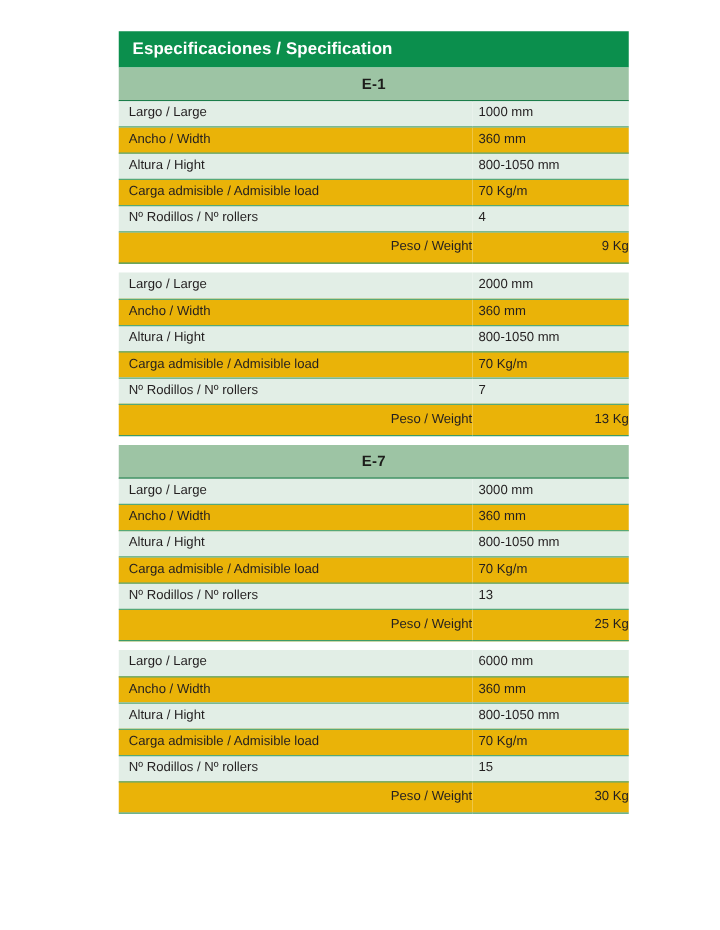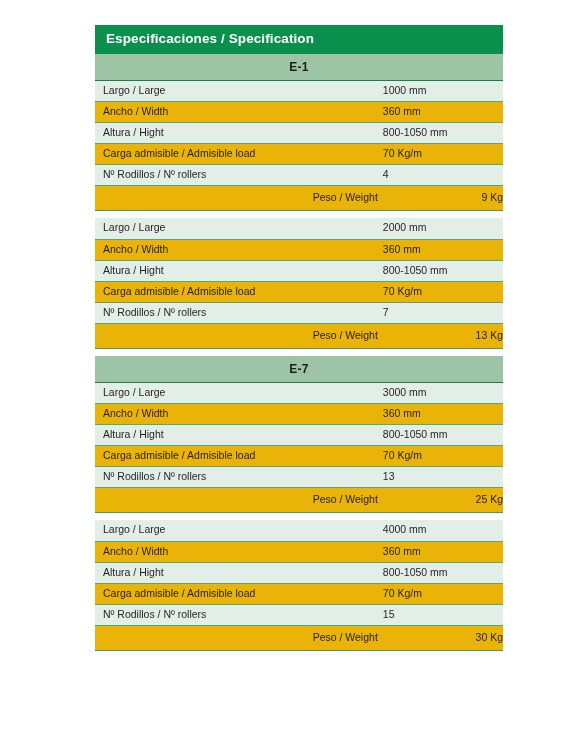--- a/index.html
+++ b/index.html
@@ -192,21 +192,21 @@
               <td class="spec-value">25 Kg</td>
             </tr>
           </tbody>
         </table>
       </div>
       <div class="model-block">
         <table class="spec-table">
           <tbody>
             <tr class="spec-row tint">
               <td class="spec-label">Largo / Large</td>
-              <td class="spec-value">4000 mm</td>
+              <td class="spec-value">6000 mm</td>
             </tr>
             <tr class="spec-row plain">
               <td class="spec-label">Ancho / Width</td>
               <td class="spec-value">360 mm</td>
             </tr>
             <tr class="spec-row tint">
               <td class="spec-label">Altura / Hight</td>
               <td class="spec-value">800-1050 mm</td>
             </tr>
             <tr class="spec-row plain">

